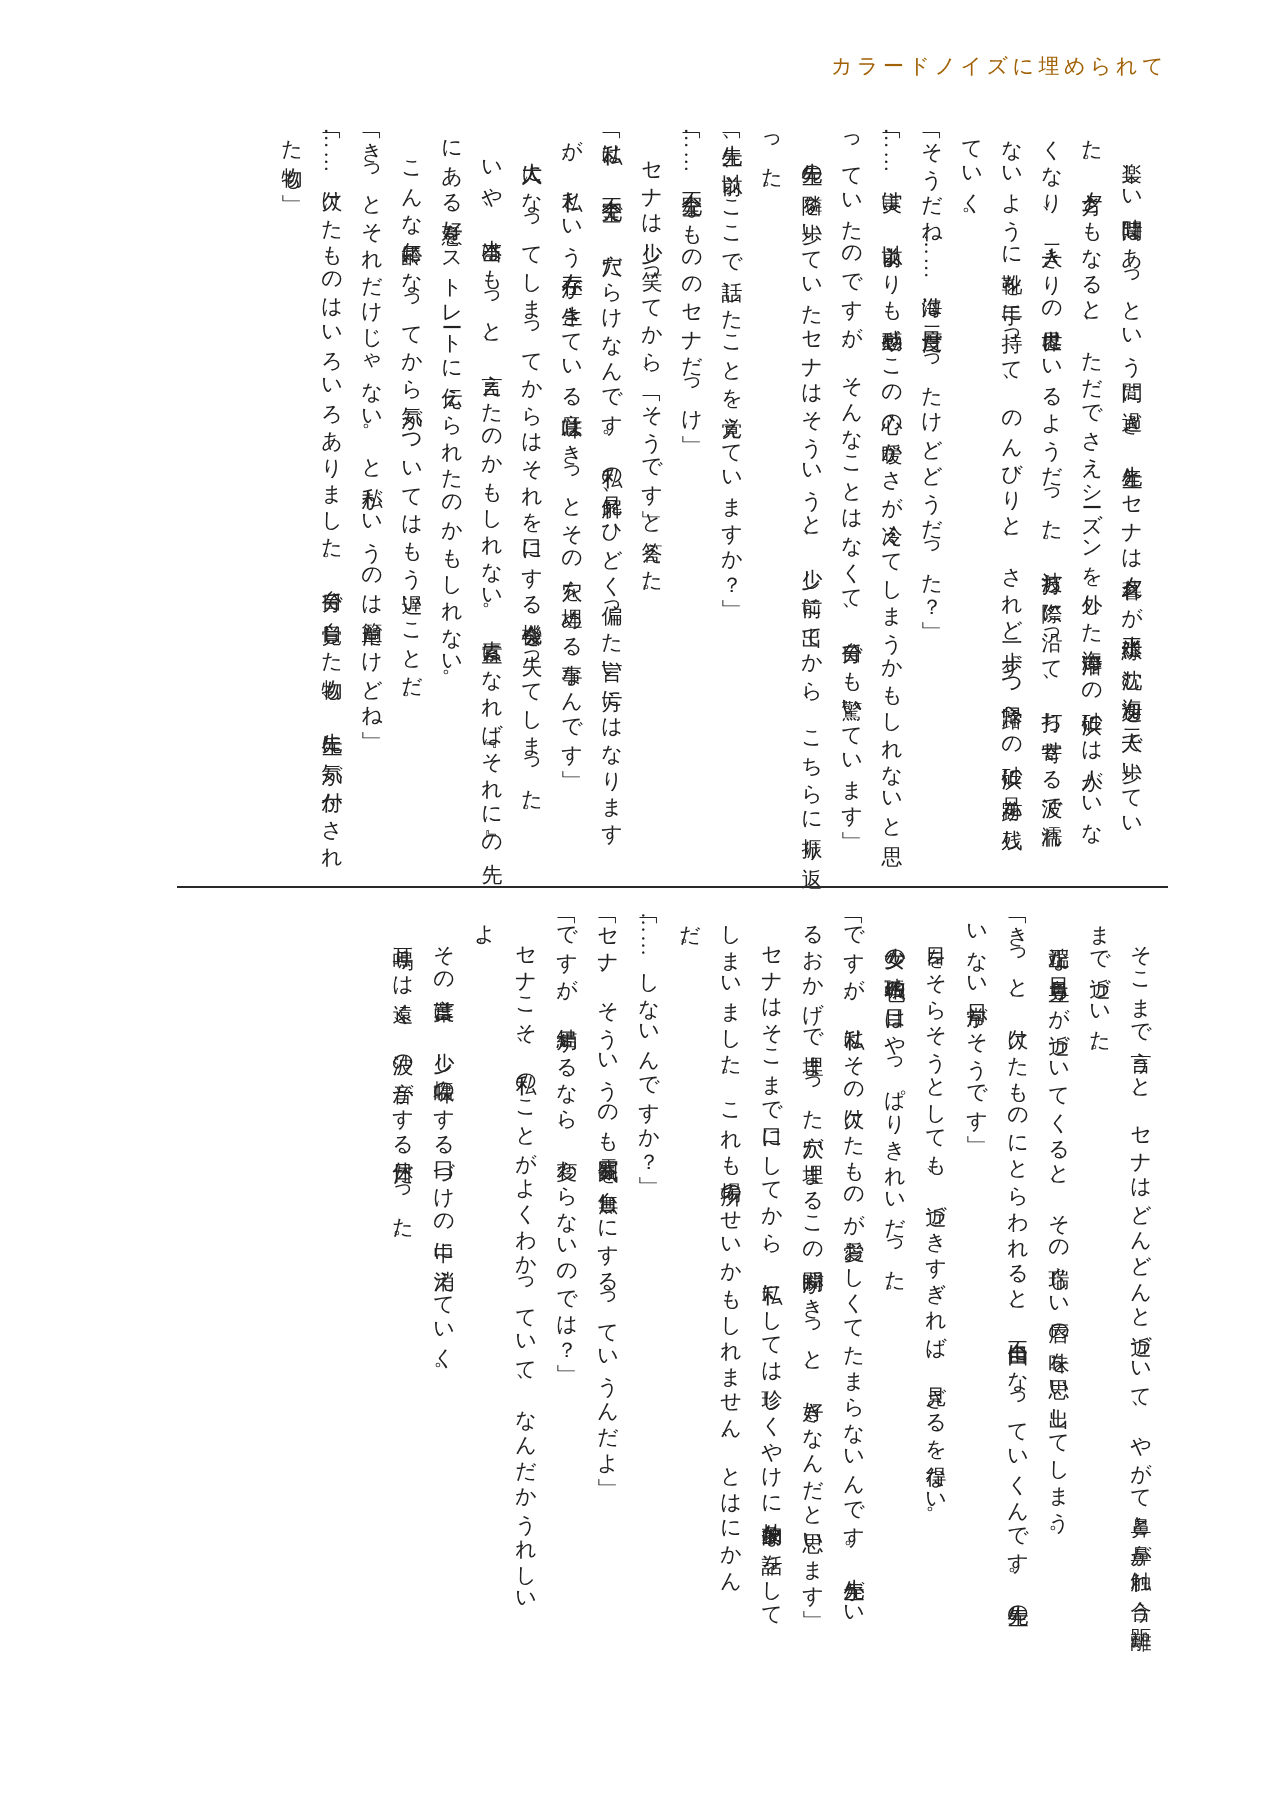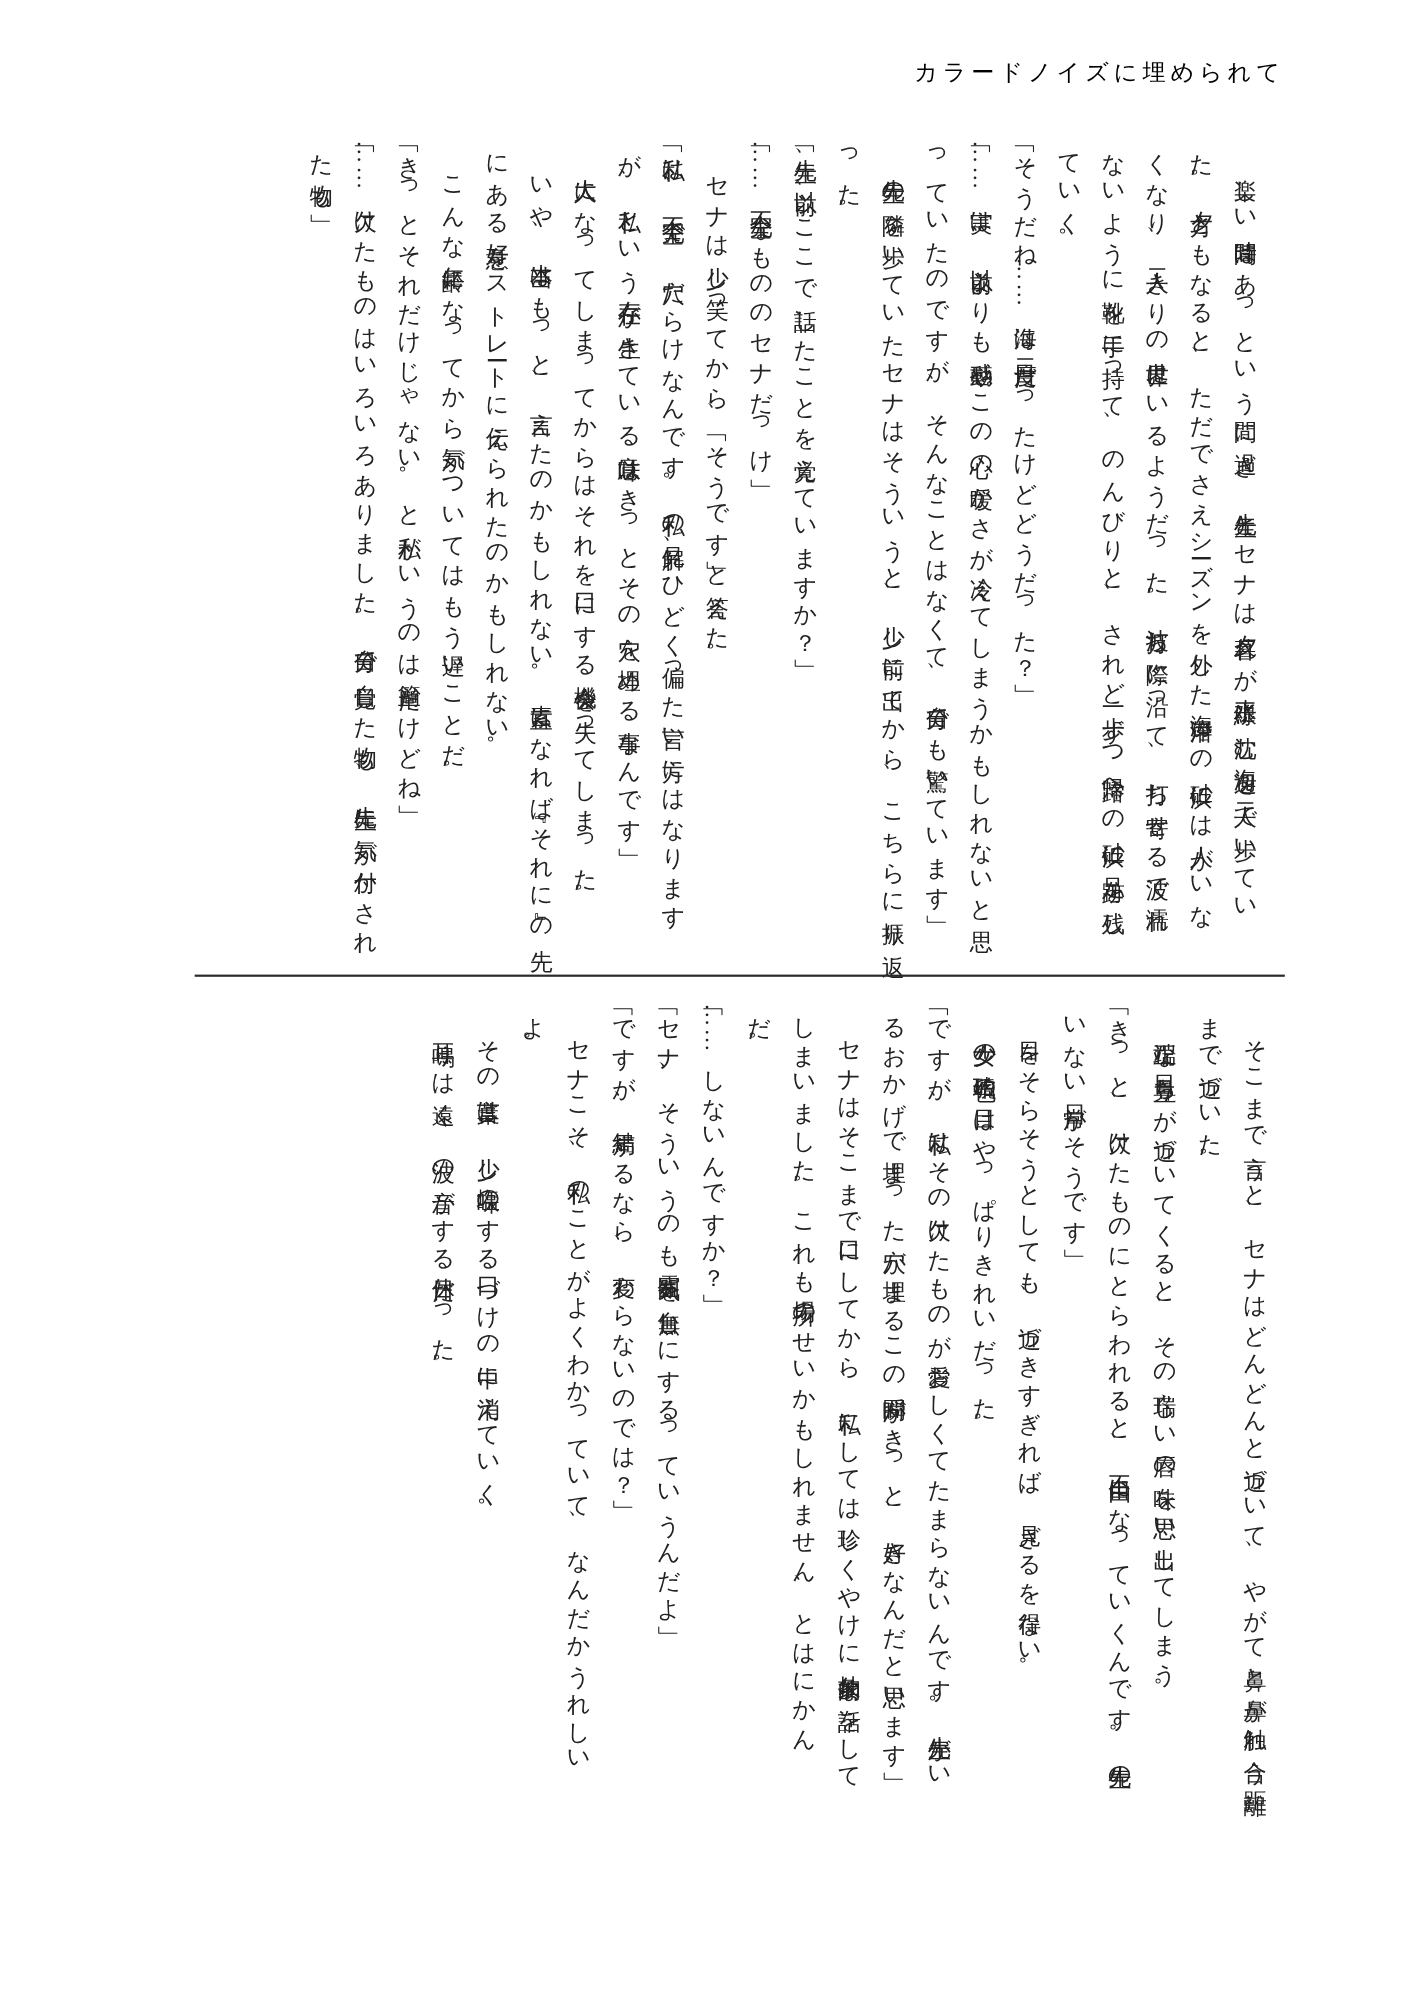--- a/index.html
+++ b/index.html
@@ -16,21 +16,21 @@
     font-family: "Liberation Serif", "DejaVu Serif", serif;
     color: #222222;
   }
   .running-head {
     position: absolute;
     top: 52px;
     right: 112px;
     font-size: 21px;
     letter-spacing: 4.5px;
     white-space: nowrap;
-    color: #000000;
+    color: #a16207;
   }
   .vblock {
     position: absolute;
     writing-mode: vertical-rl;
     -webkit-writing-mode: vertical-rl;
     text-orientation: mixed;
     color: #222222;
     white-space: normal;
   }
   .vblock p {

